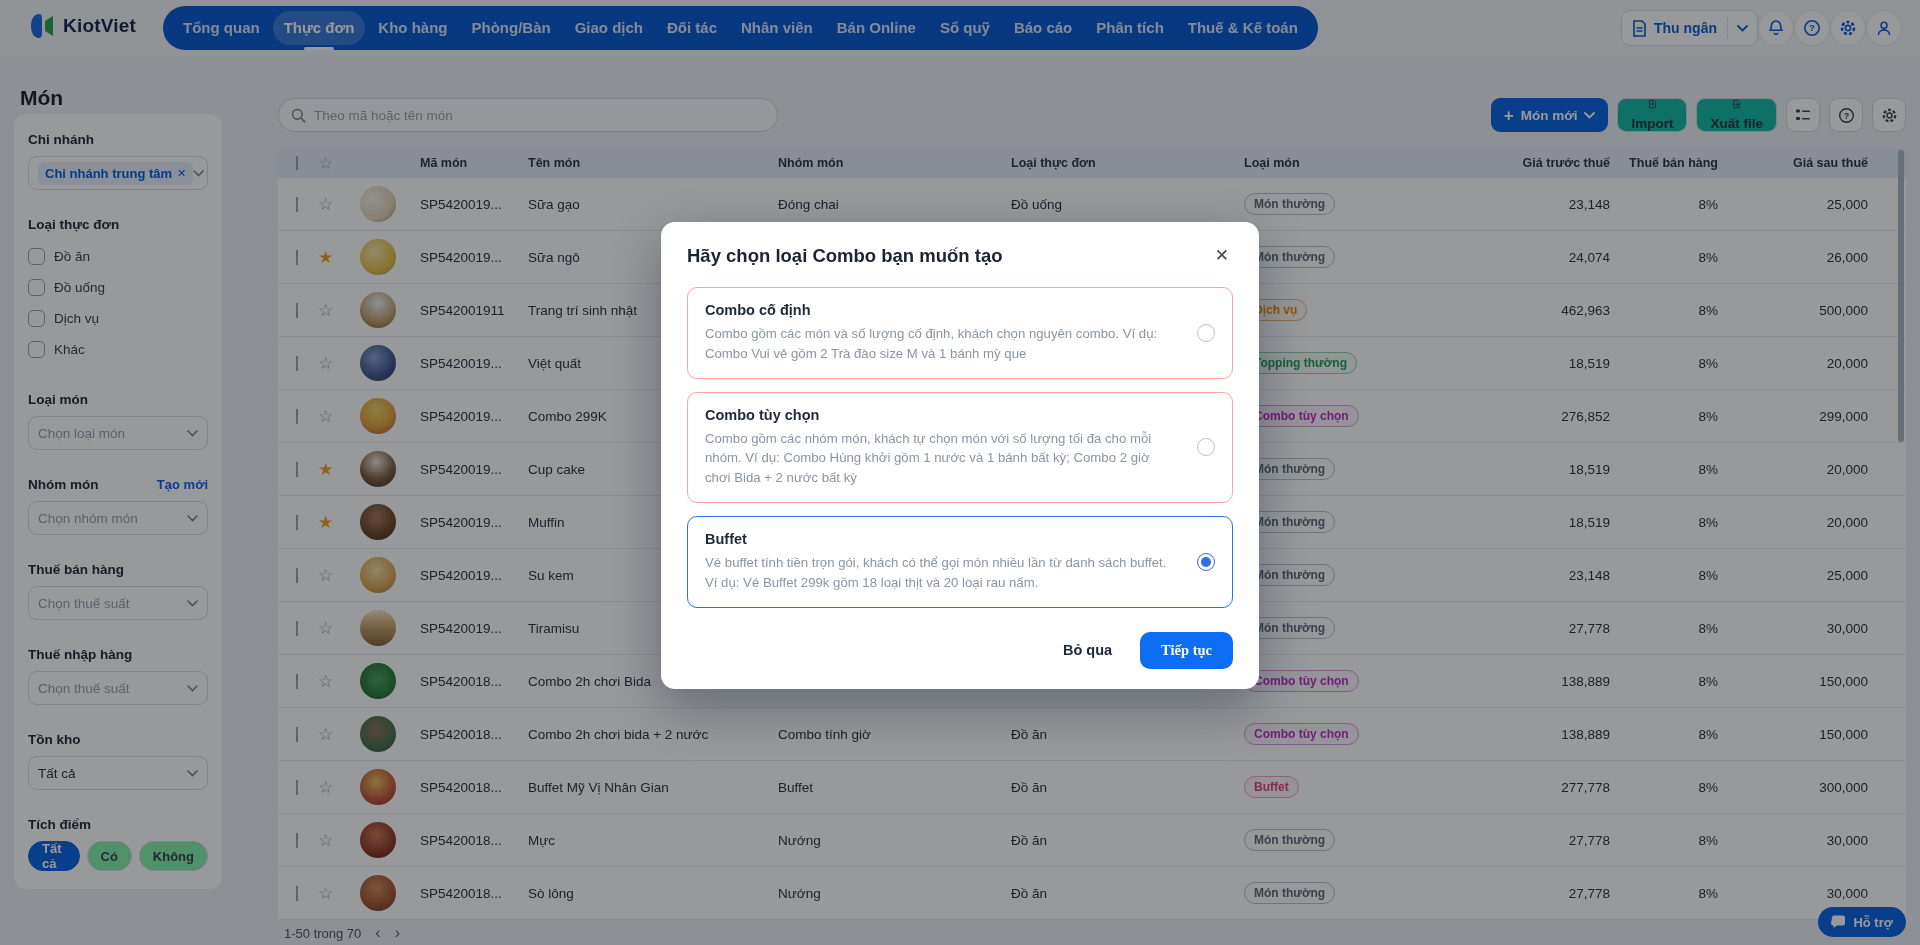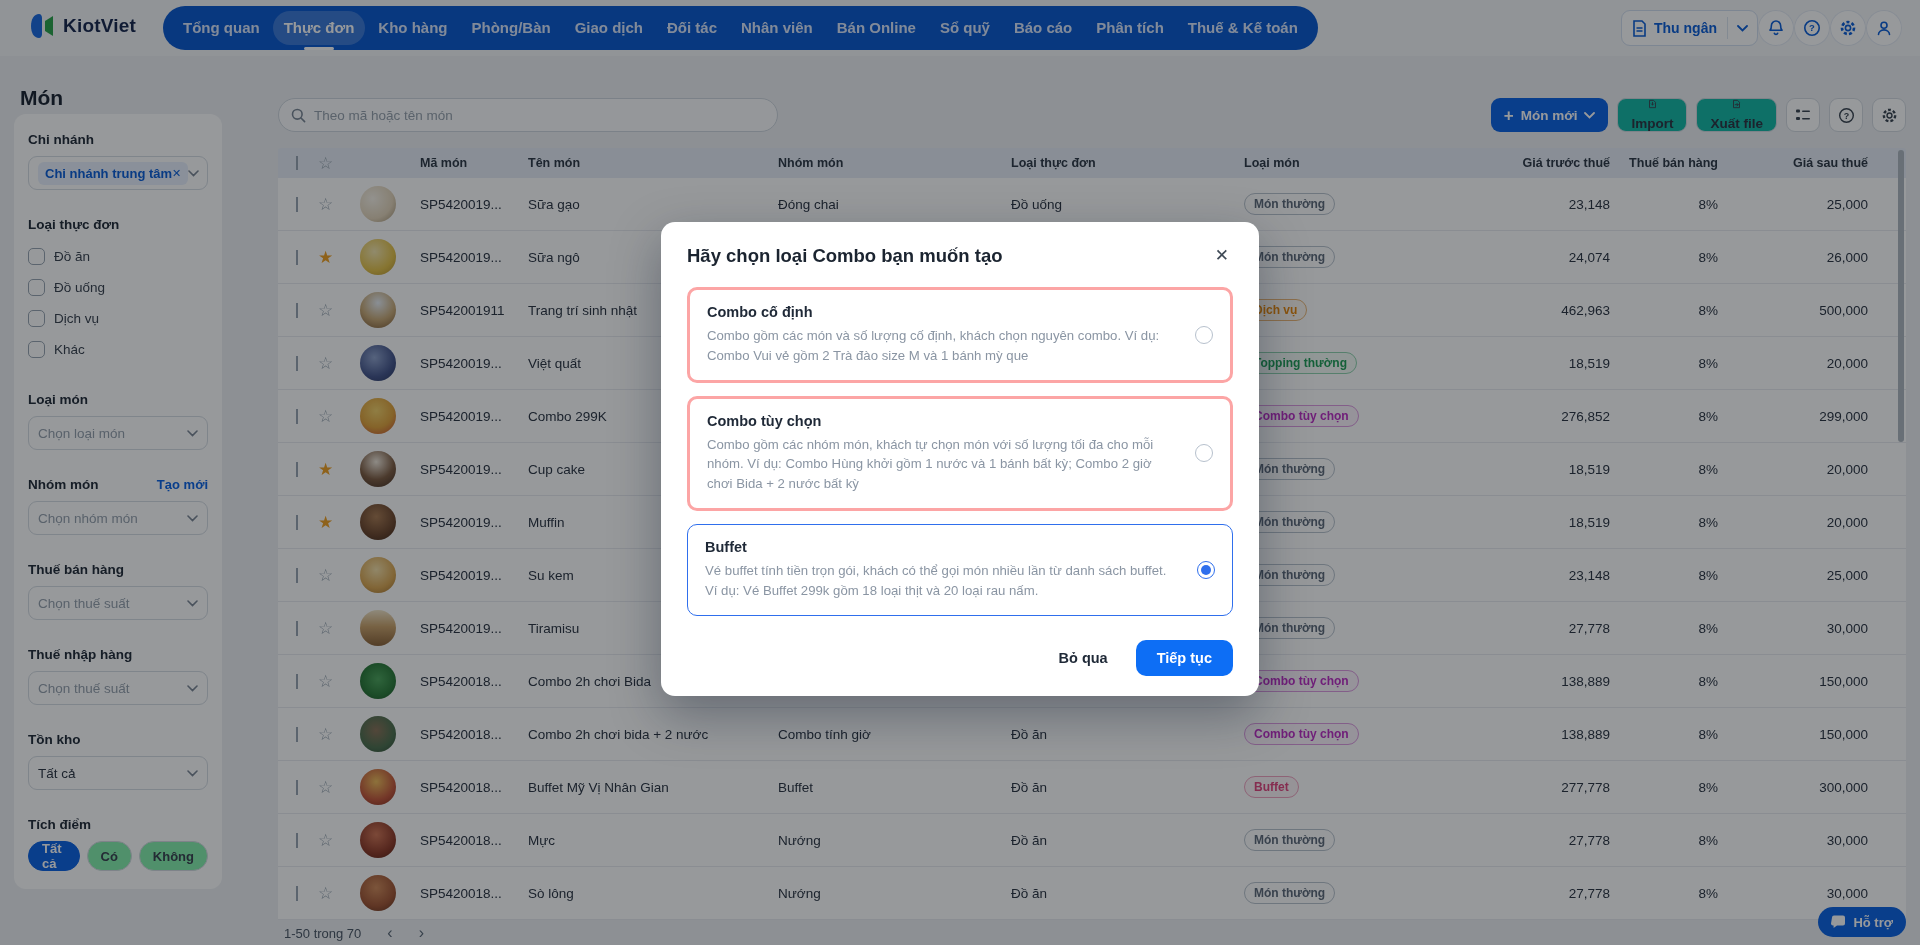--- a/index.html
+++ b/index.html
@@ -24,21 +24,21 @@
   .page-title { position:absolute; left:20px; top:86px; font-size:21px; font-weight:800; color:#1b2331; }
 
   
   .sidebar { position:absolute; left:14px; top:114px; width:208px; background:#ffffff; border-radius:12px; padding:18px 14px 16px 14px; }
   .side-label { font-size:13.5px; font-weight:700; color:#222b38; margin-bottom:9px; display:flex; justify-content:space-between; align-items:center; }
   .side-link { color:#0b62e4; font-size:13px; font-weight:600; cursor:pointer; }
   .side-section { margin-bottom:27px; }
   .select-box { height:34px; border:1px solid #d6dce3; border-radius:9px; background:#fff; display:flex; align-items:center; padding:0 9px 0 9px; cursor:pointer; }
   .select-box .placeholder { color:#95a0ad; font-size:13.5px; flex:1 1 auto; overflow:hidden; white-space:nowrap; }
   .select-box .value { color:#2b3442; font-size:13.5px; flex:1 1 auto; }
-  .chip { background:#e8f0fe; color:#0b5ed7; font-size:13px; font-weight:600; border-radius:6px; padding:4px 7px; display:flex; align-items:center; max-width:160px; white-space:nowrap; }
+  .chip { background:#e8f0fe; color:#0b5ed7; font-size:13px; font-weight:600; border-radius:6px; padding:4px 7px; display:flex; align-items:center; gap:5px; max-width:160px; white-space:nowrap; }
   .chip .x { font-size:11px; cursor:pointer; }
   .check-row { display:flex; align-items:center; gap:9px; height:31px; cursor:pointer; }
   .cb { width:17px; height:17px; border:1.5px solid #98a4b1; border-radius:5px; background:#fff; flex:0 0 auto; }
   .check-row span.lbl { font-size:13.5px; color:#39424f; }
   .pill-row { display:flex; gap:7px; }
   .pill { height:30px; border-radius:15px; border:1px solid #d4dae1; background:#86efac; color:#39424f; font-size:13px; font-weight:600; padding:0 13px; display:flex; align-items:center; cursor:pointer; }
   .pill.active { background:#0b62e4; border-color:#0b62e4; color:#fff; }
 
   
   .main { position:absolute; left:278px; top:98px; right:14px; }
@@ -85,44 +85,44 @@
   .g5{background:radial-gradient(circle at 45% 30%,#efe6da,#7d5c42 55%,#3f2b20);}
   .g6{background:radial-gradient(circle at 45% 35%,#a87a52,#6b452c 60%,#3d2718);}
   .g7{background:radial-gradient(circle at 45% 35%,#f4dfa8,#d9a652 60%,#9c6e2e);}
   .g8{background:linear-gradient(180deg,#f0e4c8 0%,#caa26a 45%,#8a6238 100%);}
   .g9{background:radial-gradient(circle at 50% 45%,#4da55c,#2b7a39 60%,#1c5226);}
   .g10{background:radial-gradient(circle at 45% 40%,#8a7258,#4c6e4e 60%,#2f4a33);}
   .g11{background:radial-gradient(circle at 45% 35%,#eebc5a,#c2563a 60%,#7e2c1e);}
   .g12{background:radial-gradient(circle at 45% 35%,#d07555,#8e3a28 60%,#552014);}
   .g13{background:radial-gradient(circle at 45% 35%,#d08a5a,#a05534 60%,#5e2f1c);}
 
-  .pagination { display:flex; align-items:center; gap:26px; height:26px; margin-top:0; padding-left:6px; font-size:13px; color:#4a5665; }
+  .pagination { display:flex; align-items:center; gap:14px; height:26px; margin-top:0; padding-left:6px; font-size:13px; color:#4a5665; }
   .pg-arrow { font-size:16px; color:#5b6877; cursor:pointer; line-height:1; }
 
   .vscroll { position:absolute; right:16px; top:150px; width:6px; height:292px; background:#aeb7c0; border-radius:3px; z-index:30; }
 
   .support-btn { position:absolute; right:14px; bottom:8px; height:30px; border-radius:15px; background:#0b62e4; color:#fff; display:flex; align-items:center; gap:7px; font-size:13px; font-weight:700; padding:0 13px; cursor:pointer; }
 
   
   .overlay { position:absolute; inset:0; background:rgba(8,11,16,0.42); z-index:40; }
   .modal { position:absolute; left:50%; transform:translateX(-50%); top:222px; width:598px; background:#fff; border-radius:14px; z-index:50; box-shadow:0 18px 50px rgba(10,20,40,.35); padding:23px 26px 20px 26px; }
   .modal-head { display:flex; align-items:flex-start; }
   .modal-title { font-size:18.5px; font-weight:700; color:#1b2430; }
   .modal-close { margin-left:auto; font-size:17px; color:#3f4a56; cursor:pointer; line-height:1; padding:2px 4px; }
   .options { margin-top:20px; display:flex; flex-direction:column; gap:13px; }
-  .option { position:relative; border:3px solid #fca5a5; border-radius:10px; padding:14px 56px 14px 17px; cursor:pointer; }
+  .option { position:relative; border:1px solid #fca5a5; border-radius:10px; padding:14px 56px 14px 17px; cursor:pointer; }
   .option.selected { border:1.6px solid #2f6fed; }
   .option h4 { font-size:14.5px; font-weight:700; color:#1f2937; margin-bottom:6px; }
   .option p { font-size:13.2px; color:#8a95a3; line-height:1.5; }
   .radio { position:absolute; right:17px; top:50%; transform:translateY(-50%); width:18px; height:18px; border-radius:50%; border:1.6px solid #b7c1cd; background:#fff; }
   .radio.checked { border-color:#2f6fed; }
   .radio.checked::after { content:""; position:absolute; left:50%; top:50%; transform:translate(-50%,-50%); width:10px; height:10px; border-radius:50%; background:#2f6fed; }
   .modal-footer { margin-top:24px; display:flex; justify-content:flex-end; align-items:center; gap:10px; }
   .btn-skip { background:transparent; border:0; font-family:inherit; font-size:14.5px; font-weight:700; color:#1f2937; padding:9px 18px; cursor:pointer; }
-  .btn-continue { background:#0d6ef5; border:0; font-family:Liberation Sans, sans-serif; font-size:14.5px; font-weight:700; color:#fff; border-radius:10px; padding:10px 21px; cursor:pointer; }
+  .btn-continue { background:#0d6ef5; border:0; font-family:Liberation Serif, serif; font-size:14.5px; font-weight:700; color:#fff; border-radius:10px; padding:10px 21px; cursor:pointer; }
 
   svg { display:block; }
 </style>
 </head>
 <body>
 
 <div class="navbar">
   <div class="logo">
     <svg width="26" height="26" viewBox="0 0 26 26">
       <path d="M9 1 C4 1 1 6 1 13 C1 20 4 25 9 25 C11 25 12 23 12 21 L12 5 C12 3 11 1 9 1 Z" fill="#1a6ae0"></path>

